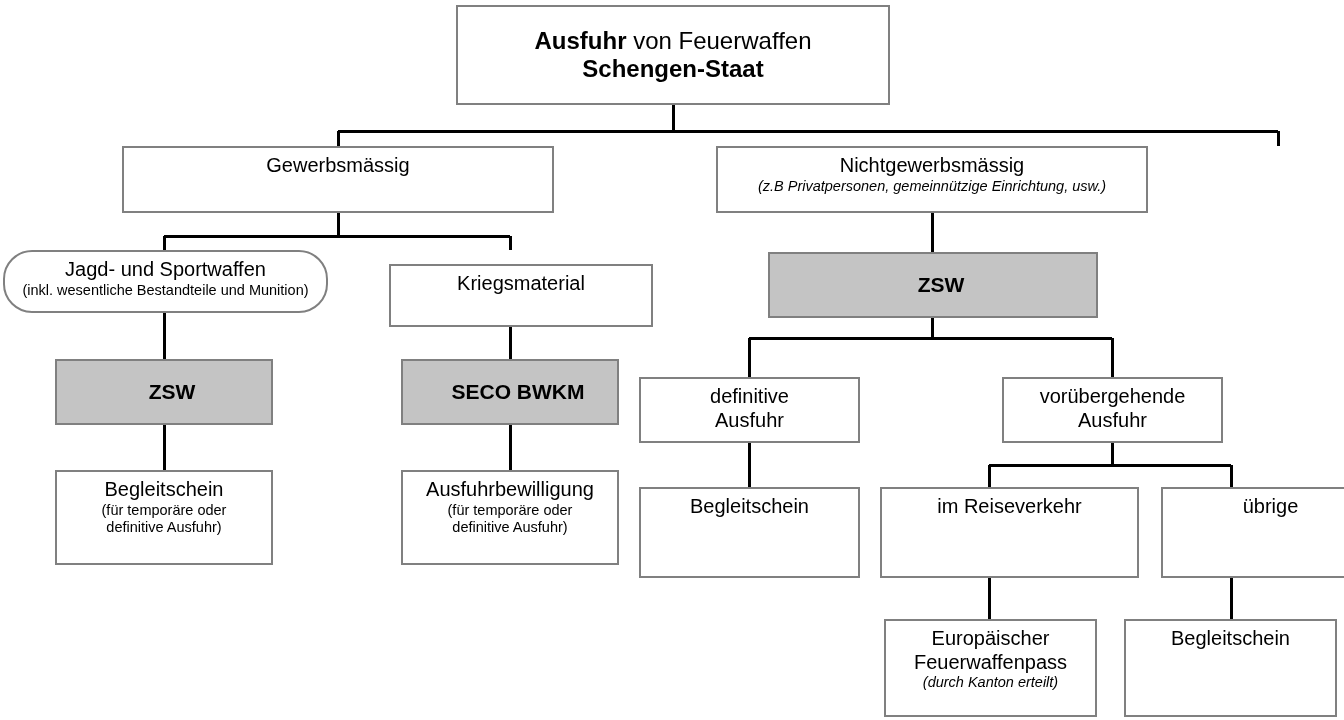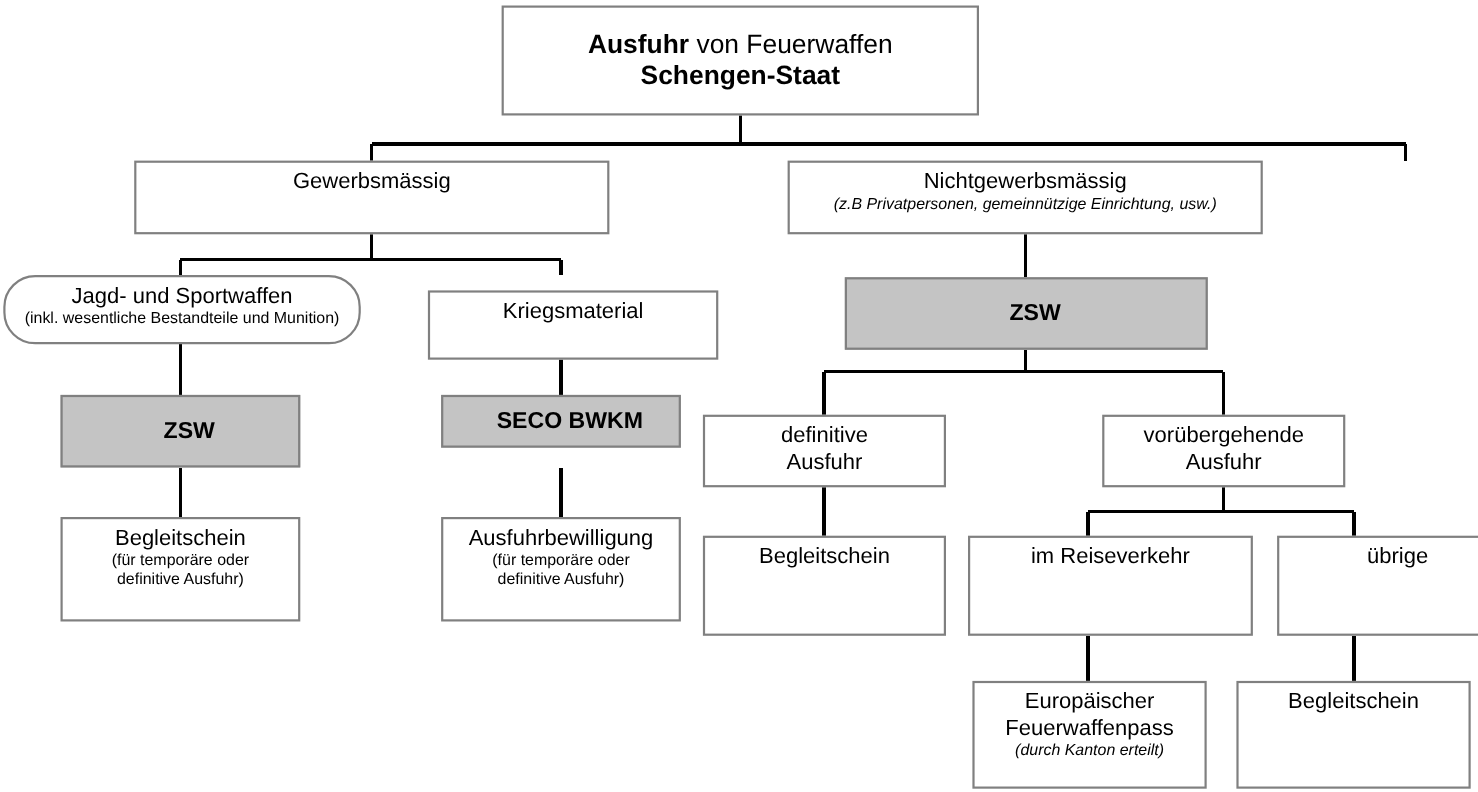--- a/index.html
+++ b/index.html
@@ -141,21 +141,21 @@
   </div>
 
   <div class="node" style="left:345px; top:264px; width:264px; height:63px;margin-left:44px;">
     <span class="t1">Kriegsmaterial</span>
   </div>
 
   <div class="node gray bold center-v" style="left:55px; top:359px; width:218px; height:66px;">
     <span class="t1">ZSW</span>
   </div>
 
-  <div class="node gray bold center-v" style="left:401px; top:359px; width:218px; height:48px;">
+  <div class="node gray bold center-v" style="left:401px; top:359px; width:218px; height:66px;">
     <span class="t1">SECO BWKM</span>
   </div>
 
   <div class="node gray bold center-v" style="left:768px; top:252px; width:330px; height:66px;">
     <span class="t1">ZSW</span>
   </div>
 
   <div class="node" style="left:55px; top:470px; width:218px; height:95px;">
     <span class="t1">Begleitschein</span>
     <span class="t2">(für temporäre oder

